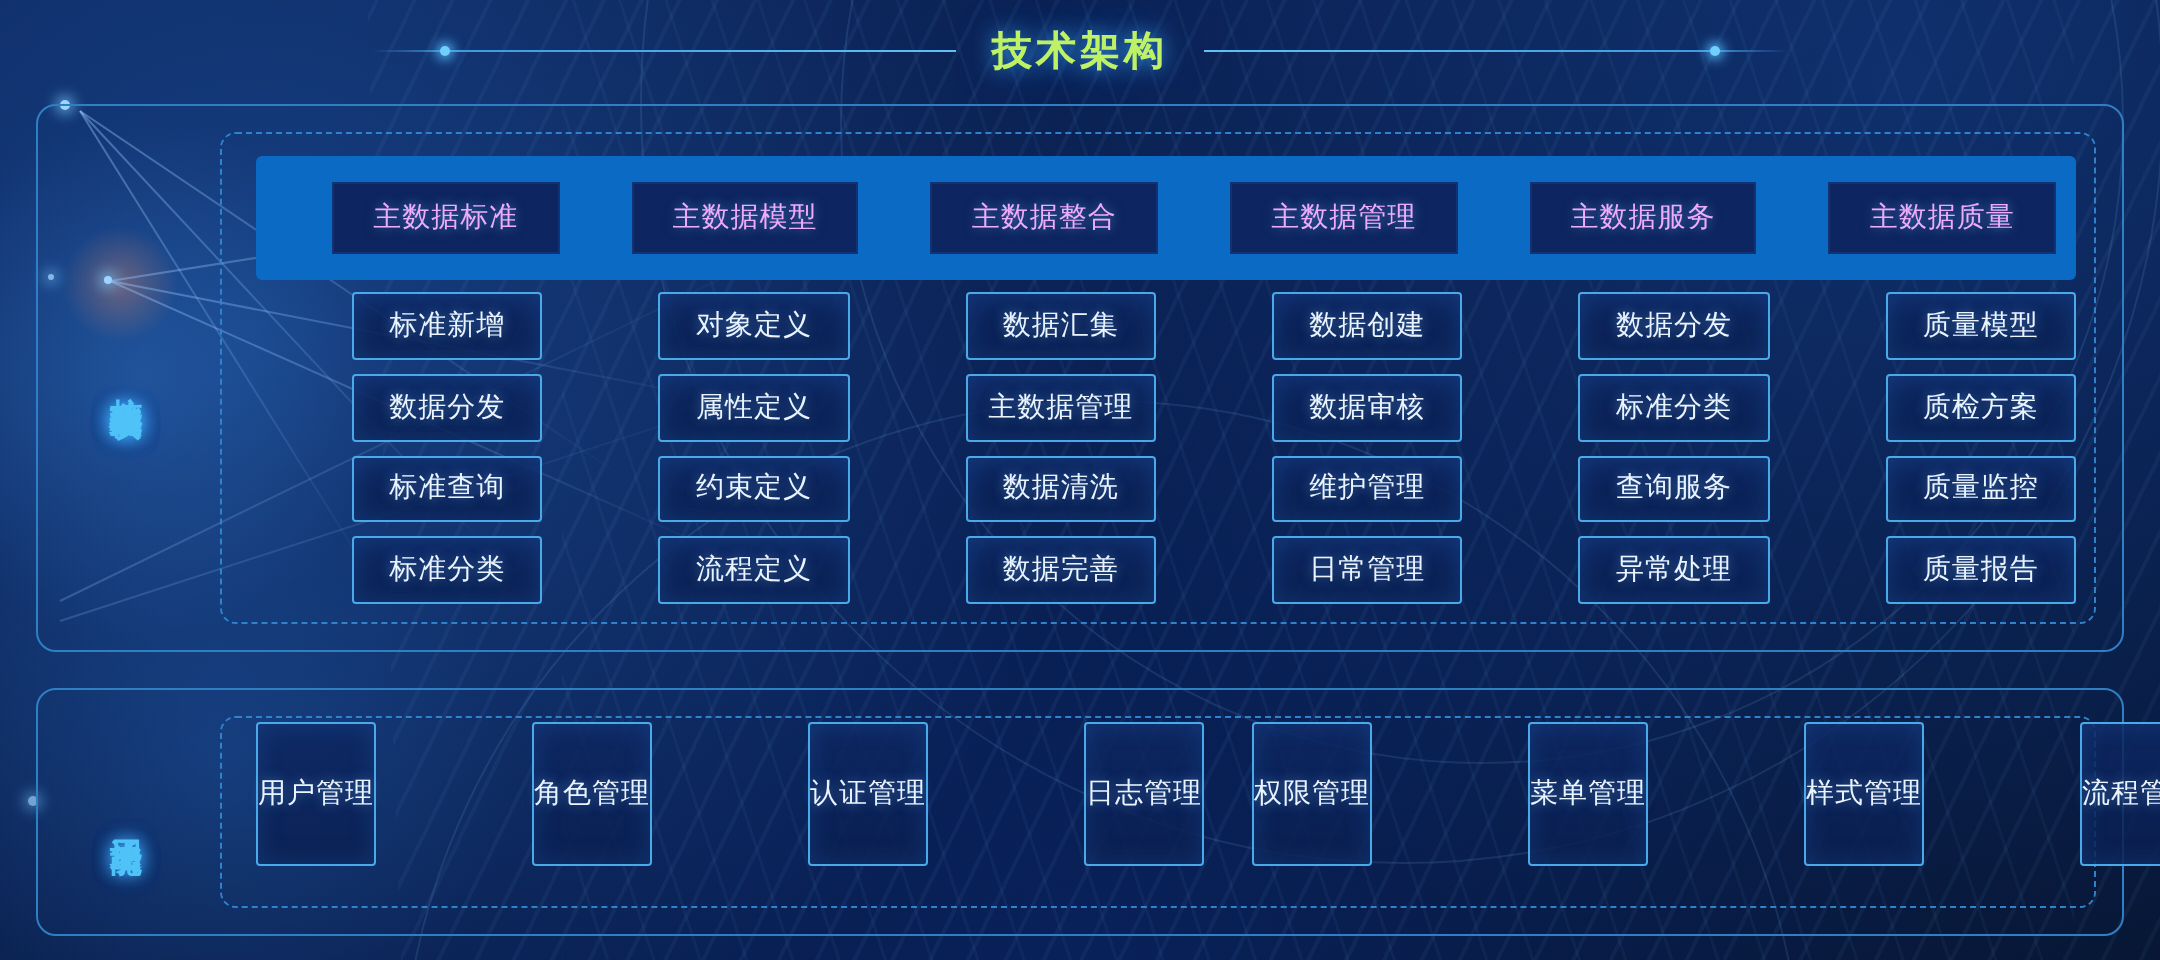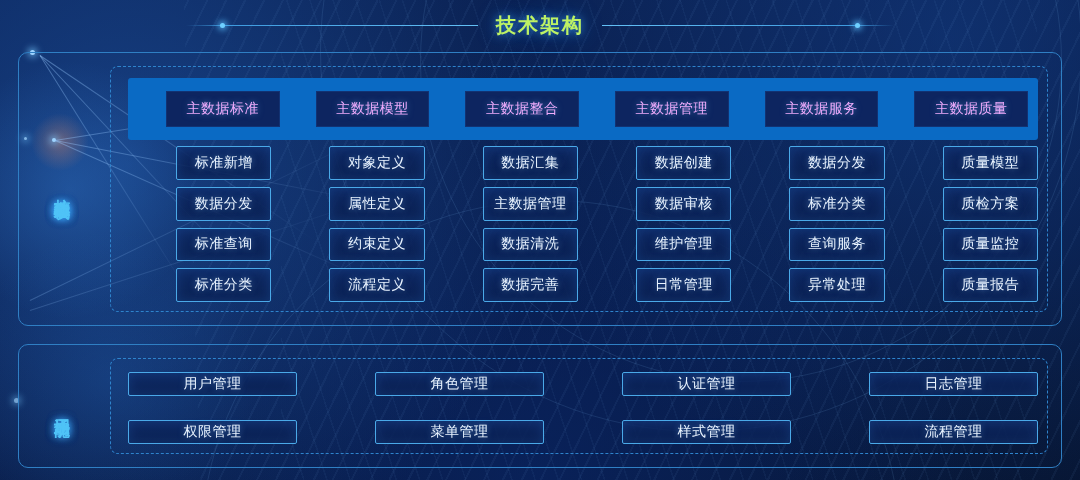--- a/index.html
+++ b/index.html
@@ -123,22 +123,22 @@
     background:linear-gradient(180deg,rgba(13,39,98,.88) 0%,rgba(10,31,80,.88) 100%);
     display:flex;align-items:center;justify-content:center;
     color:#eaf4ff;font-size:14px;letter-spacing:.5px;white-space:nowrap;
     text-shadow:0 0 6px rgba(120,190,255,.5);
     box-shadow:inset 0 0 12px rgba(40,110,200,.28);
     margin-left:48px;
   }
 
   
   #common-grid{
-    position:absolute;left:128px;top:372px;width:910px;height:72px;
-    display:flex;flex-direction:column;gap:24px;
+    position:absolute;left:128px;top:361px;width:910px;height:72px;
+    display:flex;flex-direction:row;gap:24px;
   }
   .c-row{display:grid;grid-template-columns:repeat(4,1fr);gap:78px;flex:1;}
   .c-cell{
     border:1px solid #4aa9e8;
     border-radius:2px;
     background:linear-gradient(180deg,rgba(13,39,98,.85) 0%,rgba(10,31,80,.85) 100%);
     display:flex;align-items:center;justify-content:center;
     color:#eaf4ff;font-size:14px;letter-spacing:.5px;white-space:nowrap;
     text-shadow:0 0 6px rgba(120,190,255,.5);
     box-shadow:inset 0 0 12px rgba(40,110,200,.25);

